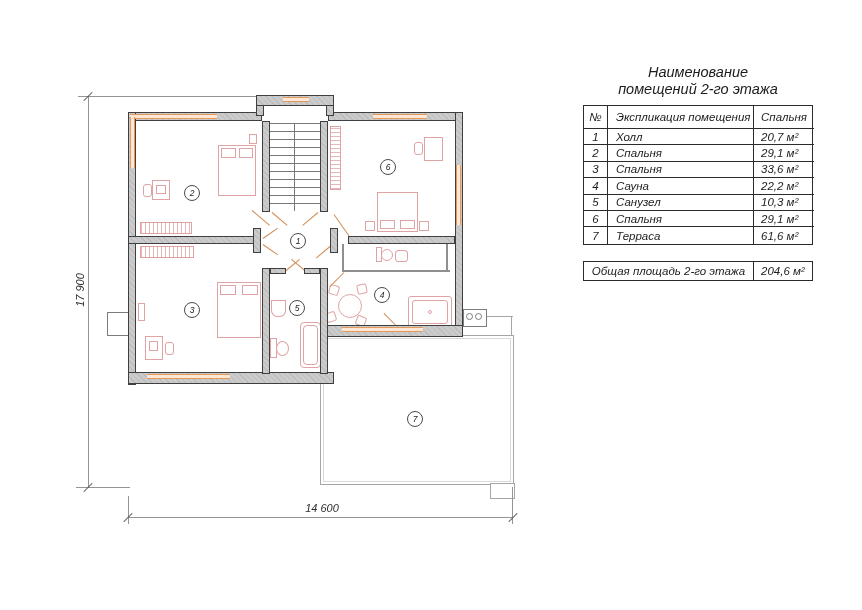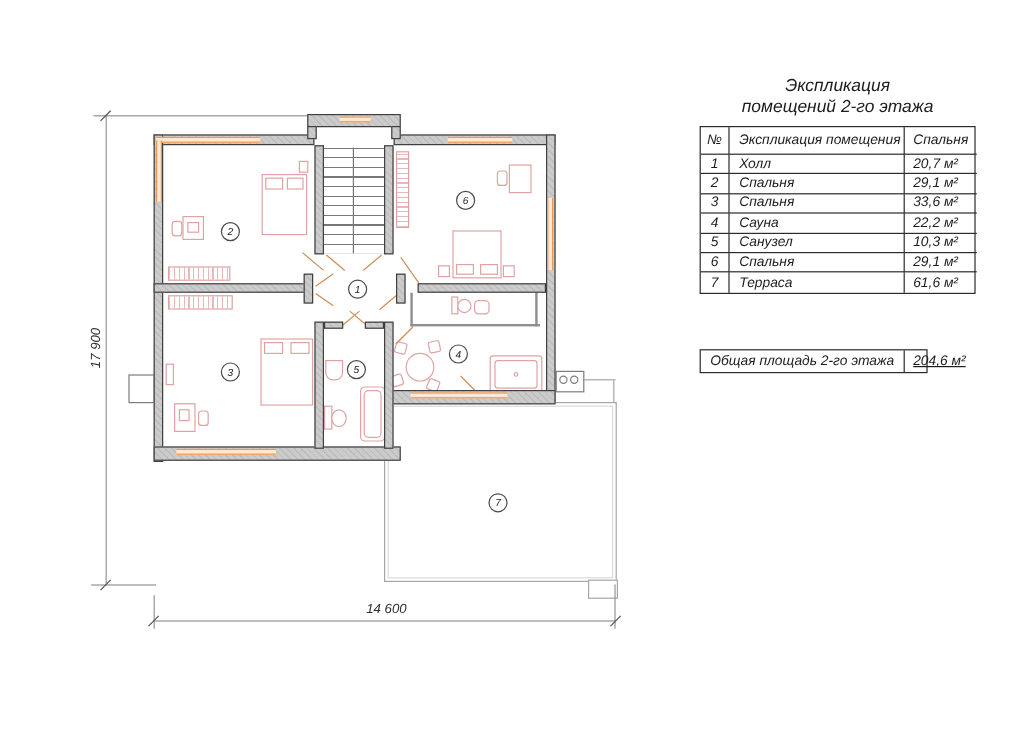--- a/index.html
+++ b/index.html
@@ -32,25 +32,25 @@
   
   .spec-title{position:absolute;width:230px;text-align:center;font:italic 14.5px "Liberation Sans",sans-serif;color:#1c1c1c;white-space:nowrap;}
   .spec{position:absolute;left:583px;top:105px;width:230px;border:1.5px solid #2b2b2b;box-sizing:border-box;
         display:grid;grid-template-columns:24px 146px 60px;font:italic 11.5px "Liberation Sans",sans-serif;color:#1c1c1c;}
   .spec .c{border-right:1px solid #2b2b2b;border-bottom:1px solid #2b2b2b;display:flex;align-items:center;box-sizing:border-box;height:16.4px;}
   .spec .hd{height:23px;}
   .spec .num{justify-content:center;}
   .spec .nm{padding-left:8px;}
   .spec .ar{border-right:none;padding-left:7px;}
   .spec .last{border-bottom:none;}
-  .spec-total{position:absolute;left:583px;top:261px;width:190px;height:20px;border:1.5px solid #2b2b2b;box-sizing:border-box;
-        display:grid;grid-template-columns:170px 60px;font:italic 11.5px "Liberation Sans",sans-serif;color:#1c1c1c;margin-top:30px;}
+  .spec-total{position:absolute;left:583px;top:261px;width:230px;height:20px;border:1.5px solid #2b2b2b;box-sizing:border-box;
+        display:grid;grid-template-columns:170px 60px;font:italic 11.5px "Liberation Sans",sans-serif;color:#1c1c1c;}
   .spec-total .c{display:flex;align-items:center;box-sizing:border-box;}
   .spec-total .lbl{justify-content:center;border-right:1px solid #2b2b2b;}
-  .spec-total .val{padding-left:7px;text-decoration:underline;}
+  .spec-total .val{padding-left:7px;}
 </style>
 </head>
 <body>
 
 <div id="canvas">
 
   <div class="terrace" style="left:320px;top:335px;width:192px;height:148px;">
     <div class="terrace-inner"></div>
   </div>
   <div class="thinw" style="left:485px;top:316px;width:28px;height:1px;background:#a6a6a6;"></div>
@@ -184,21 +184,21 @@
   <div class="tick" style="left:82px;top:96px;"></div>
   <div class="tick" style="left:82px;top:487px;"></div>
   <div class="dimlabel" style="left:55px;top:270px;width:50px;height:40px;display:flex;align-items:center;justify-content:center;transform:rotate(-90deg);">17 900</div>
   <div class="dim" style="left:128px;top:517px;width:385px;height:1px;"></div>
   <div class="dim" style="left:128px;top:496px;width:1px;height:28px;"></div>
   <div class="dim" style="left:512px;top:487px;width:1px;height:37px;"></div>
   <div class="tick" style="left:122px;top:517px;"></div>
   <div class="tick" style="left:507px;top:517px;"></div>
   <div class="dimlabel" style="left:296px;top:502px;width:52px;text-align:center;">14 600</div>
 
-  <div class="spec-title" style="left:583px;top:64px;">Экспликация</div>
+  <div class="spec-title" style="left:583px;top:64px;">Наименование</div>
   <div class="spec-title" style="left:583px;top:81px;">помещений 2-го этажа</div>
 
   <div class="spec">
     <div class="c hd num">№</div>
     <div class="c hd nm">Экспликация помещения</div>
     <div class="c hd ar">Спальня</div>
 
     <div class="c num">1</div>
     <div class="c nm">Холл</div>
     <div class="c ar">20,7 м²</div>

